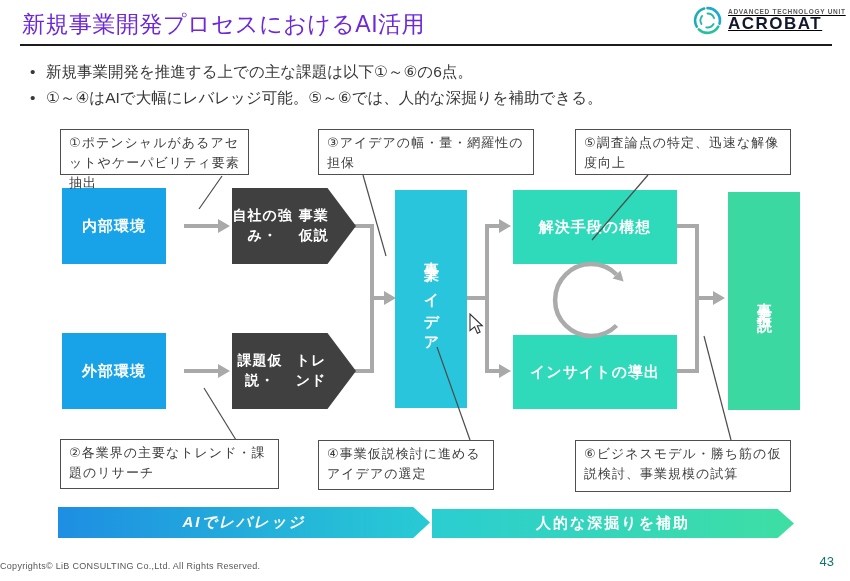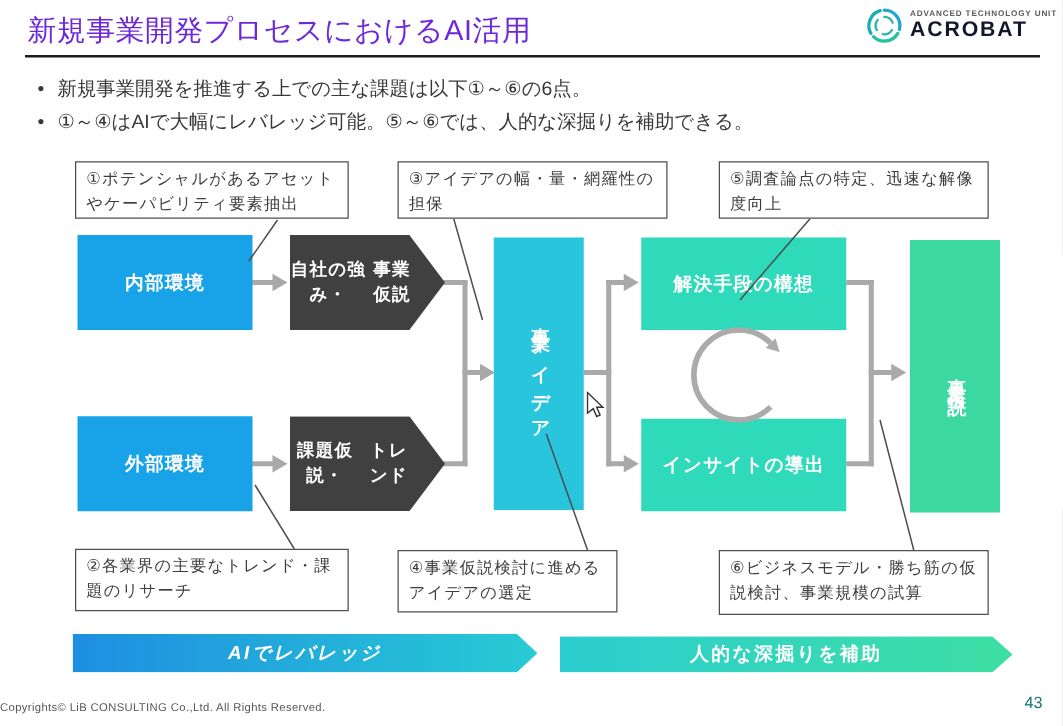--- a/index.html
+++ b/index.html
@@ -6,45 +6,45 @@
   html,body { background:#e8e8e8; }
   #slide {
     position:relative; width:850px; height:581px; background:#ffffff;
     font-family:"Liberation Sans","DejaVu Sans",sans-serif; overflow:hidden;
     margin:0 auto;
   }
   
   .title { position:absolute; left:22px; top:9px; font-size:23px; color:#6d28d9; letter-spacing:0.5px; }
   .title-rule { position:absolute; left:20px; top:44px; width:812px; height:2px; background:#1c1c1c; }
   .logo { position:absolute; left:692px; top:5px; display:flex; align-items:center; }
-  .logo-text { margin-left:5px; display:flex; flex-direction:column; }
+  .logo-text { margin-left:5px; display:flex; flex-direction:column;text-decoration:underline; }
   .logo-unit { font-size:6.5px; color:#5a5a5a; letter-spacing:0.7px; font-weight:700; }
   .logo-name { font-size:17px; color:#12172b; letter-spacing:1.5px; font-weight:800; line-height:1.1; }
   
   .bullets { position:absolute; left:30px; top:59px; width:700px; }
   .bullet-row { display:flex; font-size:15.5px; color:#383838; line-height:1.7; }
   .bullet-dot { width:16px; color:#383838; }
   
   .callout {
     position:absolute; background:#fff; border:1.4px solid #4f4f4f;
     font-size:13px; color:#3d3d3d; letter-spacing:1px; line-height:1.55;
     padding:3px 8px; z-index:6;
   }
-  #c1 { left:60px;  top:129px; width:219px; height:46px; }
+  #c1 { left:60px;  top:129px; width:189px; height:46px; }
   #c3 { left:318px; top:129px; width:216px; height:46px; }
   #c5 { left:575px; top:129px; width:216px; height:46px; }
   #c2 { left:60px;  top:439px; width:219px; height:50px; }
   #c4 { left:318px; top:440px; width:176px; height:50px; }
   #c6 { left:575px; top:440px; width:216px; height:52px; }
   
   .fbox {
     position:absolute; display:flex; align-items:center; justify-content:center;
     color:#fff; font-weight:700; text-align:center; z-index:2;
   }
-  #internal-env, #external-env { left:62px; width:140px; height:76px; background:#18A3E8; font-size:15px; letter-spacing:1px; }
+  #internal-env, #external-env { left:62px; width:104px; height:76px; background:#18A3E8; font-size:15px; letter-spacing:1px; }
   #internal-env { top:188px; } #external-env { top:333px; }
   .chevron {
     left:232px; width:124px; height:76px; background:#404040; font-size:14px;
     clip-path:polygon(0 0, 77% 0, 100% 50%, 77% 100%, 0 100%);
     padding-right:22px; flex-direction:row; line-height:1.4; letter-spacing:1px;
   }
   #strengths { top:188px; } #issues { top:333px; }
   .vbox { writing-mode:vertical-rl; text-orientation:upright; letter-spacing:5px; font-size:15px; }
   #business-idea { left:395px; top:190px; width:72px; height:218px; background:#28C5DC; }
   #solution { left:513px; top:190px; width:164px; height:74px; background:#2EDAB9; font-size:15px; letter-spacing:1px; }
@@ -54,21 +54,21 @@
   .seg { position:absolute; background:#A9A9A9; z-index:1; }
   .ah  { position:absolute; width:0; height:0; border-top:7px solid transparent;
          border-bottom:7px solid transparent; border-left:12px solid #A9A9A9; z-index:1; }
   
   .stage {
     position:absolute; display:flex; align-items:center; justify-content:center;
     color:#fff; font-weight:700; font-size:15px; letter-spacing:2px;
     clip-path:polygon(0 0, 95.5% 0, 100% 50%, 95.5% 100%, 0 100%); z-index:2;
   }
   #stage-left  { left:58px;  top:507px; width:372px; height:31px; background:linear-gradient(90deg,#1E8EE2,#28CBD4);font-style:italic; }
-  #stage-right { left:448px; top:509px; width:362px; height:29px; background:linear-gradient(90deg,#2BCDD1,#3EDFA3); }
+  #stage-right { left:432px; top:509px; width:362px; height:29px; background:linear-gradient(90deg,#2BCDD1,#3EDFA3); }
   
   .copyright { position:absolute; left:0; top:561px; width:782px; 
                font-size:9px; color:#575757; letter-spacing:0.3px; }
   .pagenum { position:absolute; right:16px; top:554px; font-size:13px; color:#0f766e; }
   
   .overlay { position:absolute; left:0; top:0; z-index:4; pointer-events:none; }
   .loop-svg { position:absolute; left:545px; top:254px; z-index:3; pointer-events:none; }
   .cursor { position:absolute; left:469px; top:313px; z-index:10; pointer-events:none; }
 </style>
 </head>

